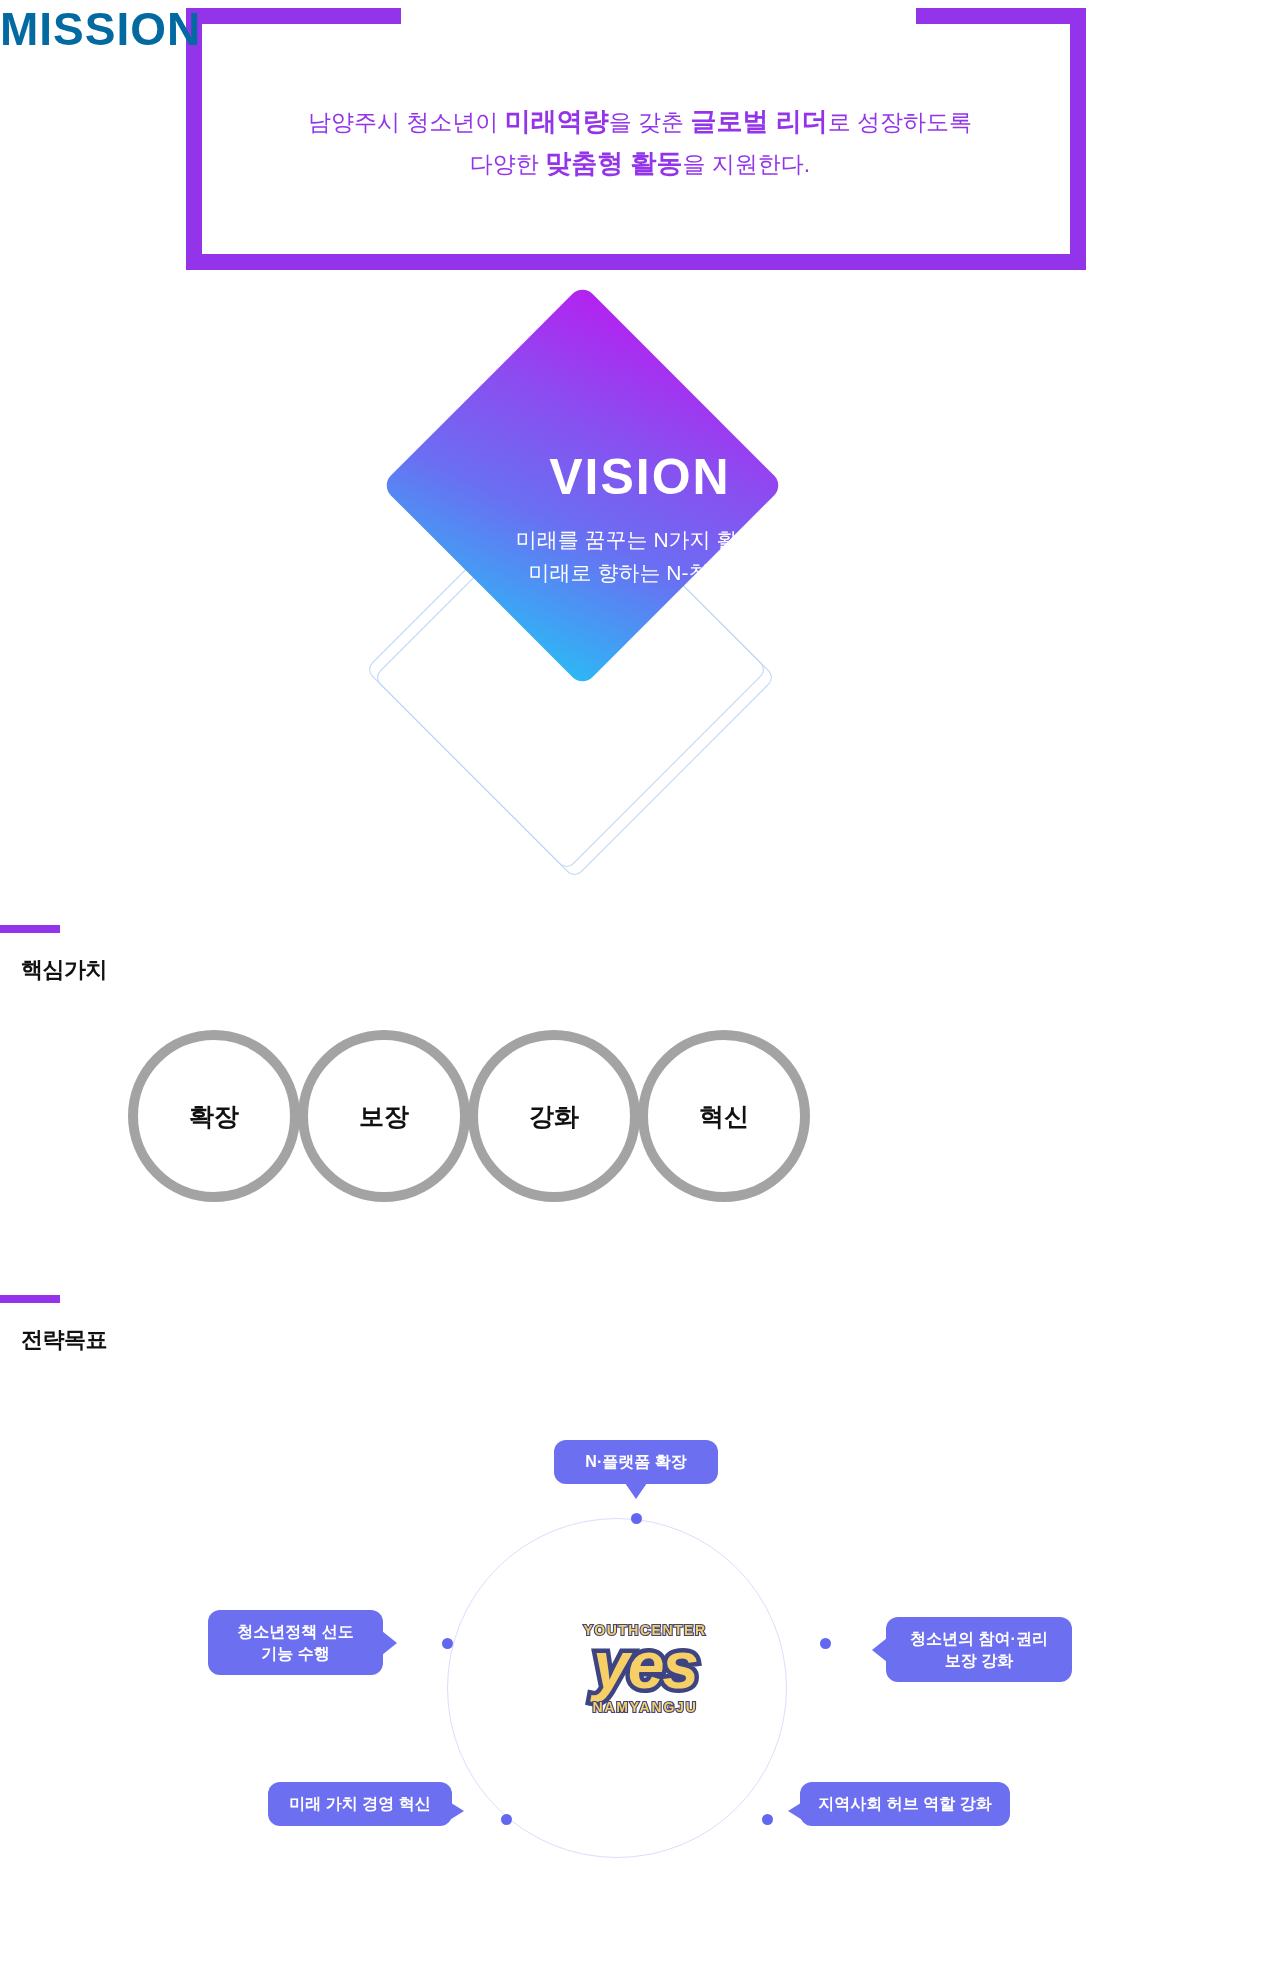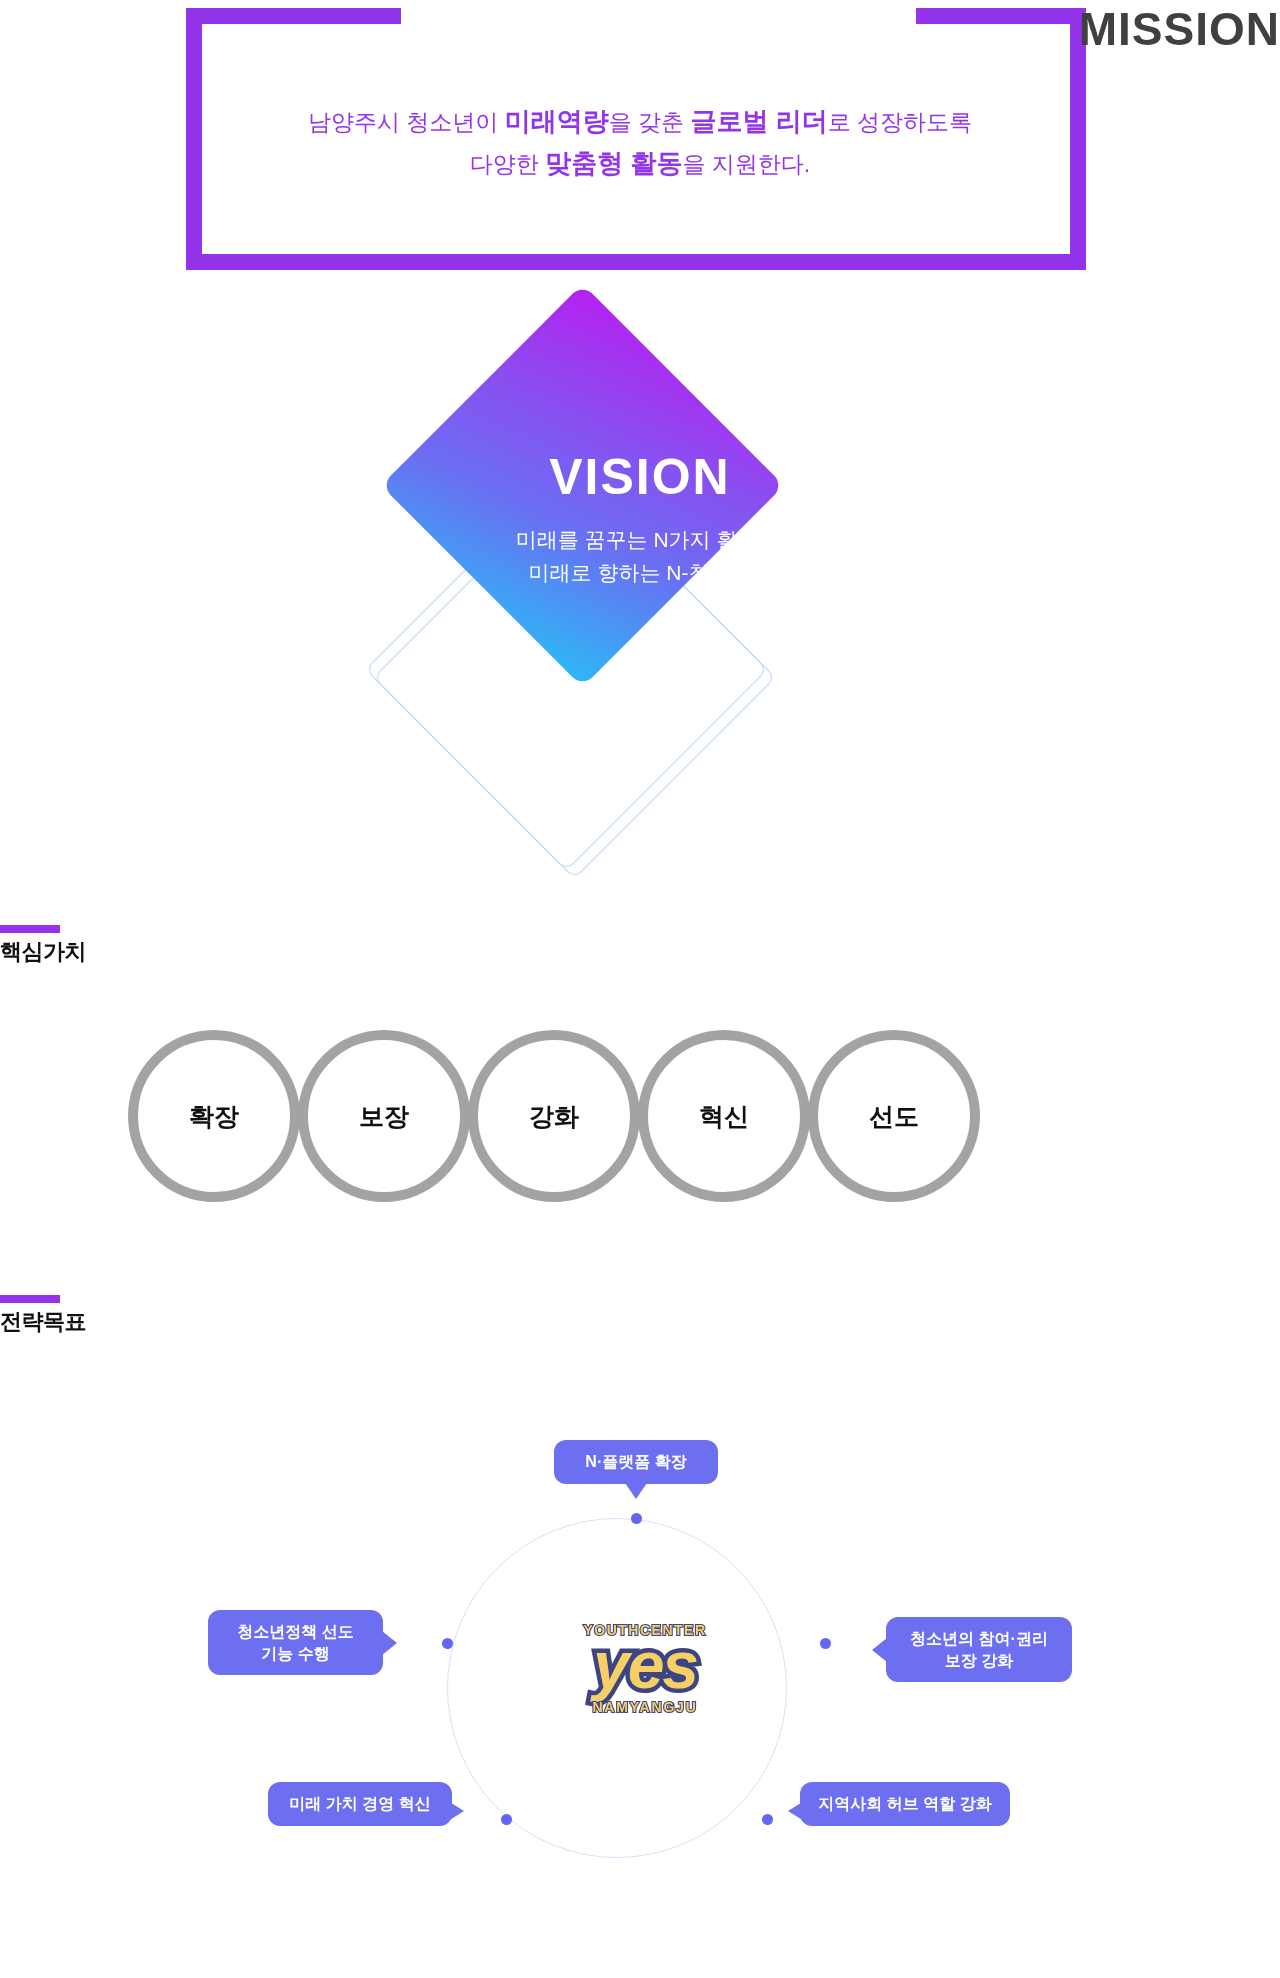--- a/index.html
+++ b/index.html
@@ -19,23 +19,23 @@
   }
   .br { position: absolute; background: #9333ea; }
   .br-tl-h { left: 0; top: 0; width: 215px; height: 16px; }
   .br-tl-v { left: 0; top: 0; width: 16px; height: 255px; }
   .br-tr-h { right: 0; top: 0; width: 170px; height: 16px; }
   .br-tr-v { right: 0; top: 0; width: 16px; height: 255px; }
   .br-b-h  { left: 0; bottom: 0; width: 900px; height: 16px; }
 
   .mission-title {
     position: absolute; left: 0; top: 2px; width: 1280px;
-    text-align: right;
+    text-align: left;
     font-size: 46px; font-weight: 800; letter-spacing: 1px;
-    color: #404040;
+    color: #0369a1;
   }
   .mission-body {
     position: absolute; left: 210px; top: 100px; width: 860px;
     text-align: center; line-height: 1.62;
     font-size: 23px; color: #9333ea; font-weight: 500;
   }
   .mission-body b { font-weight: 800; font-size: 26px; }
 
   
   .vision-wrap { position: absolute; left: 0; top: 295px; width: 1280px; height: 430px; padding-left: 16px; }
@@ -61,21 +61,21 @@
     margin-top: 105px;
   }
   .vision-sub {
     margin-top: 18px; font-size: 21px; font-weight: 500; line-height: 1.55;
   }
 
   
   .sec-label { position: absolute; left: 0; }
   .sec-bar { width: 60px; height: 8px; background: #9333ea; }
   .sec-title {
-    margin-top: 4px; font-size: 22px; font-weight: 800; color: #111; letter-spacing: -0.5px;
+    margin-top: 22px; font-size: 22px; font-weight: 800; color: #111; letter-spacing: -0.5px; padding-left: 21px;
   }
 
   
   .circles { position: absolute; left: 0; top: 1030px; width: 1280px; height: 180px; }
   .cv {
     position: absolute; top: 0; width: 172px; height: 172px;
     border: 10px solid #a3a3a3; border-radius: 50%;
     display: flex; align-items: center; justify-content: center;
     font-size: 25px; font-weight: 800; color: #111; background: #fff;
   }
@@ -189,23 +189,20 @@
       </div>
     <div class="cv" style="left:298px;">
         <span>보장</span>
       </div>
     <div class="cv" style="left:468px;">
         <span>강화</span>
       </div>
     <div class="cv" style="left:638px;">
         <span>혁신</span>
       </div>
-    <div class="cv" style="left:808px;">
-        <span>선도</span>
-      </div>
   </section>
 
   <div class="sec-label" style="top:1295px;">
     <div class="sec-bar"></div>
     <div class="sec-title">전략목표</div>
   </div>
 
   <section class="strategy">
     <div class="s-circle"></div>
 

